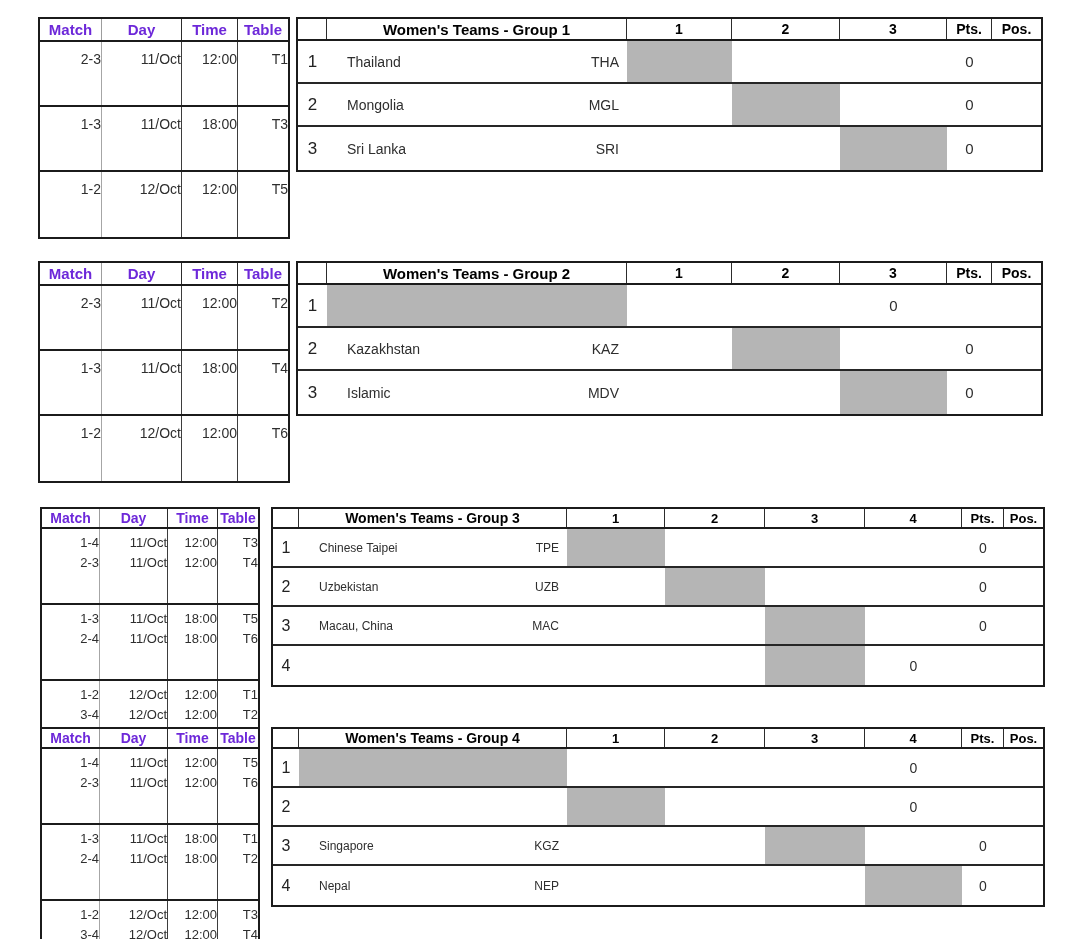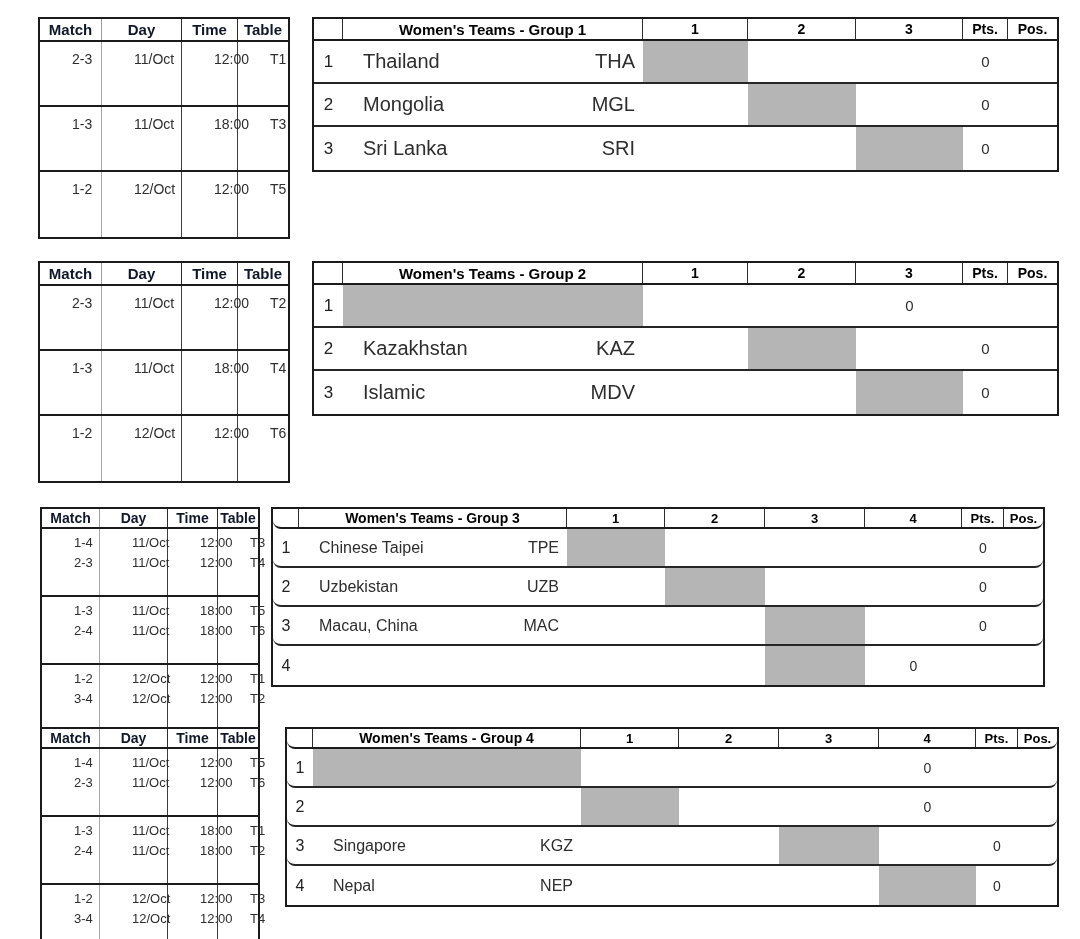--- a/index.html
+++ b/index.html
@@ -24,49 +24,49 @@
   .sched.g12 { width: 252px; }
   .sched.g12 .trow { grid-template-columns: 62px 80px 56px 50px; }
   .sched.g34 { width: 220px; }
   .sched.g34 .trow { grid-template-columns: 58px 68px 50px 40px; }
 
   .sched .thead { border-bottom: 2px solid #1b1b1b; }
   .sched.g12 .thead { height: 23px; }
   .sched.g34 .thead { height: 20px; }
   .sched .thead .cell {
     display: flex; align-items: center; justify-content: center;
-    font-weight: 700; color: #0f172a;
+    font-weight: 700; color: #6d28d9;
     border-right: 1px solid #2c2c2c;
   }
   .sched .thead .cell:first-child { border-right-color: #9d9d9d; }
   .sched .thead .cell:last-child { border-right: none; }
   .sched.g12 .thead .cell { font-size: 15px; }
   .sched.g34 .thead .cell { font-size: 14px; }
 
   .sched .sblock { border-bottom: 2px solid #1b1b1b; }
   .sched .sblock:last-child { border-bottom: none; }
   .sched.g12 .sblock { height: 65px; }
-  .sched.g34 .sblock { height: 68px; }
+  .sched.g34 .sblock { height: 76px; }
   .sched .sblock .cell {
-    display: flex; flex-direction: column; align-items: flex-start;
+    display: flex; flex-direction: column; align-items: flex-end;
     border-right: 1px solid #3d3d3d;
     padding-left: 32px;
   }
   .sched .sblock .cell:first-child { border-right-color: #a6a6a6; }
   .sched .sblock .cell:last-child { border-right: none; }
   .sched.g12 .sblock .cell { padding-top: 7px; }
   .sched.g34 .sblock .cell { padding-top: 4px; }
   .sched.g12 .sline { font-size: 14px; line-height: 21px; }
   .sched.g34 .sline { font-size: 13px; line-height: 20px; }
 
   
-  .teams.g12 { width: 747px; margin-left: 16px; }
+  .teams.g12 { width: 747px; }
   .teams.g12 .trow { grid-template-columns: 29px 300px 105px 108px 107px 45px 49px; }
   .teams.g34 { width: 774px; }
-  .teams.g34 .trow { grid-template-columns: 26px 268px 98px 100px 100px 97px 42px 39px; border-radius: 8px; }
+  .teams.g34 .trow { grid-template-columns: 26px 268px 98px 100px 100px 97px 42px 39px; }
 
   .teams .thead { border-bottom: 2px solid #1b1b1b; }
   .teams.g12 .thead { height: 22px; }
   .teams.g34 .thead { height: 20px; }
   .teams .thead .cell {
     display: flex; align-items: center; justify-content: center;
     font-weight: 700; color: #000;
     border-right: 1px solid #2c2c2c;
   }
   .teams .thead .cell:last-child { border-right: none; }
@@ -78,22 +78,22 @@
   .teams .team-row { border-bottom: 2px solid #262626; }
   .teams .team-row:last-child { border-bottom: none; }
   .teams.g12 .team-row { height: 43px; }
   .teams.g34 .team-row { height: 39px; }
 
   .teams .team-row .cell { display: flex; align-items: center; }
   .teams .ncell { justify-content: center; color: #222; }
   .teams.g12 .ncell { font-size: 17px; }
   .teams.g34 .ncell { font-size: 16px; }
   .teams .namecell { justify-content: space-between; padding: 0 8px 0 20px; }
-  .teams.g12 .namecell { font-size: 20px; }
-  .teams.g34 .namecell { font-size: 16px; }
+  .teams.g12 .namecell { font-size: 14px; }
+  .teams.g34 .namecell { font-size: 12px; }
   .teams .rcell.blocked { background: #b5b5b5; }
   .teams .ptscell { justify-content: center; }
   .teams.g12 .ptscell { font-size: 15px; }
   .teams.g34 .ptscell { font-size: 14px; }
 </style>
 </head>
 <body>
 
 <div id="sheet">
   <section>
@@ -470,21 +470,21 @@
           <div class="cell">
             <div class="sline">12:00</div>
             <div class="sline">12:00</div>
           </div>
           <div class="cell">
             <div class="sline">T3</div>
             <div class="sline">T4</div>
           </div>
         </div>
       </div>
-    <div class="teams g34" style="left:285px;top:727px">
+    <div class="teams g34" style="left:271px;top:727px">
         <div class="trow thead">
           <div class="cell"></div>
           <div class="cell title">Women's Teams - Group 4</div>
           <div class="cell">1</div>
           <div class="cell">2</div>
           <div class="cell">3</div>
           <div class="cell">4</div>
           <div class="cell">Pts.</div>
           <div class="cell">Pos.</div>
         </div>

